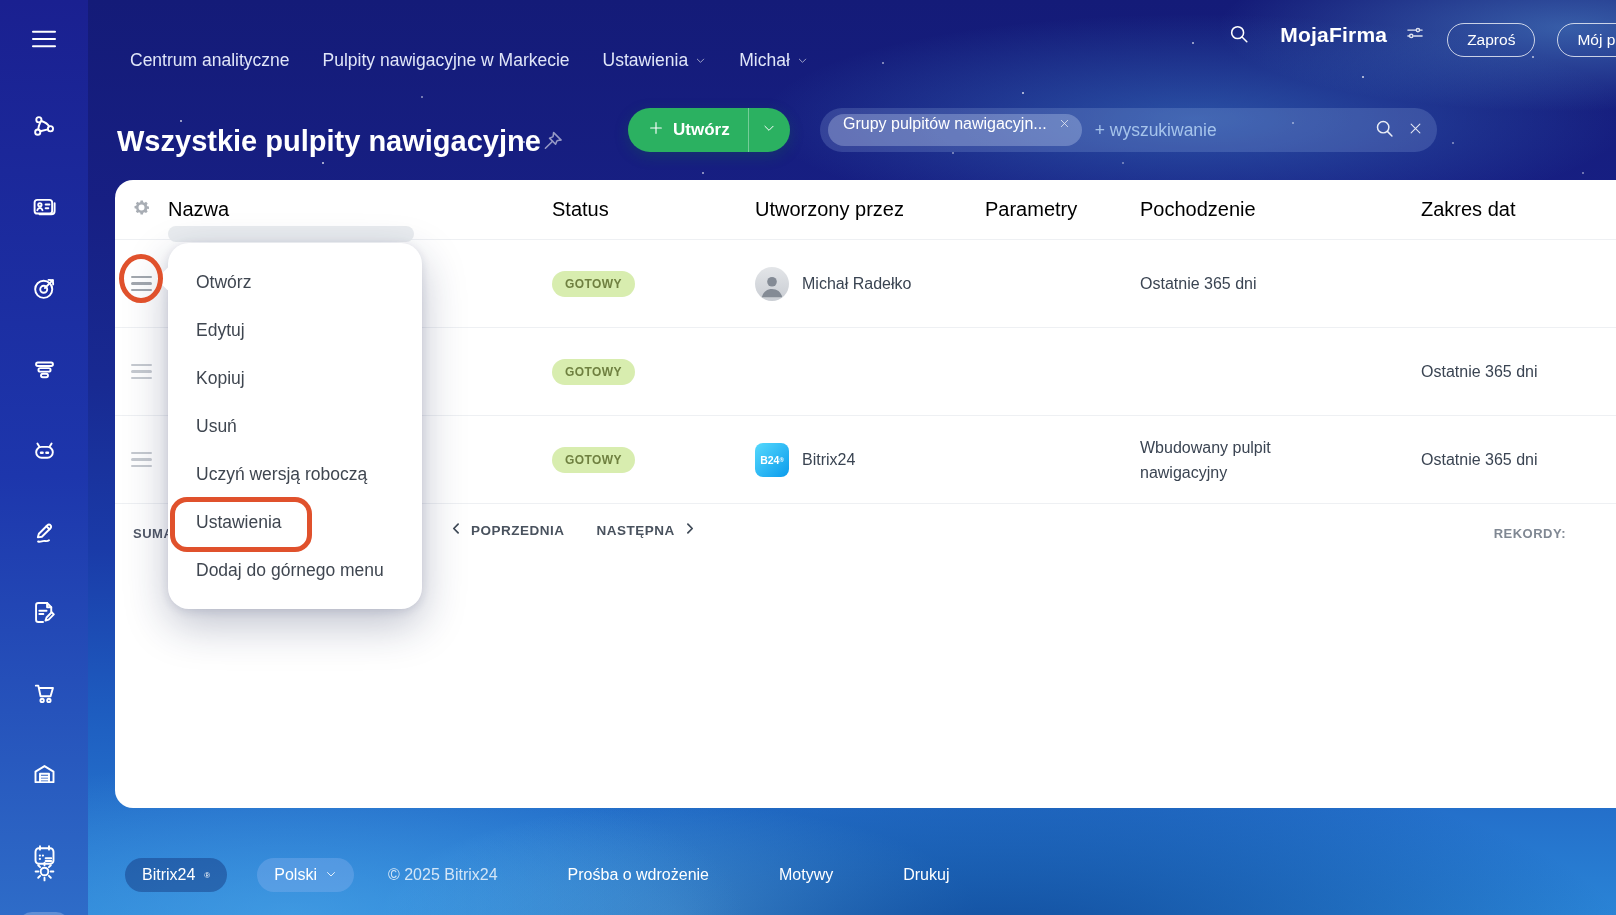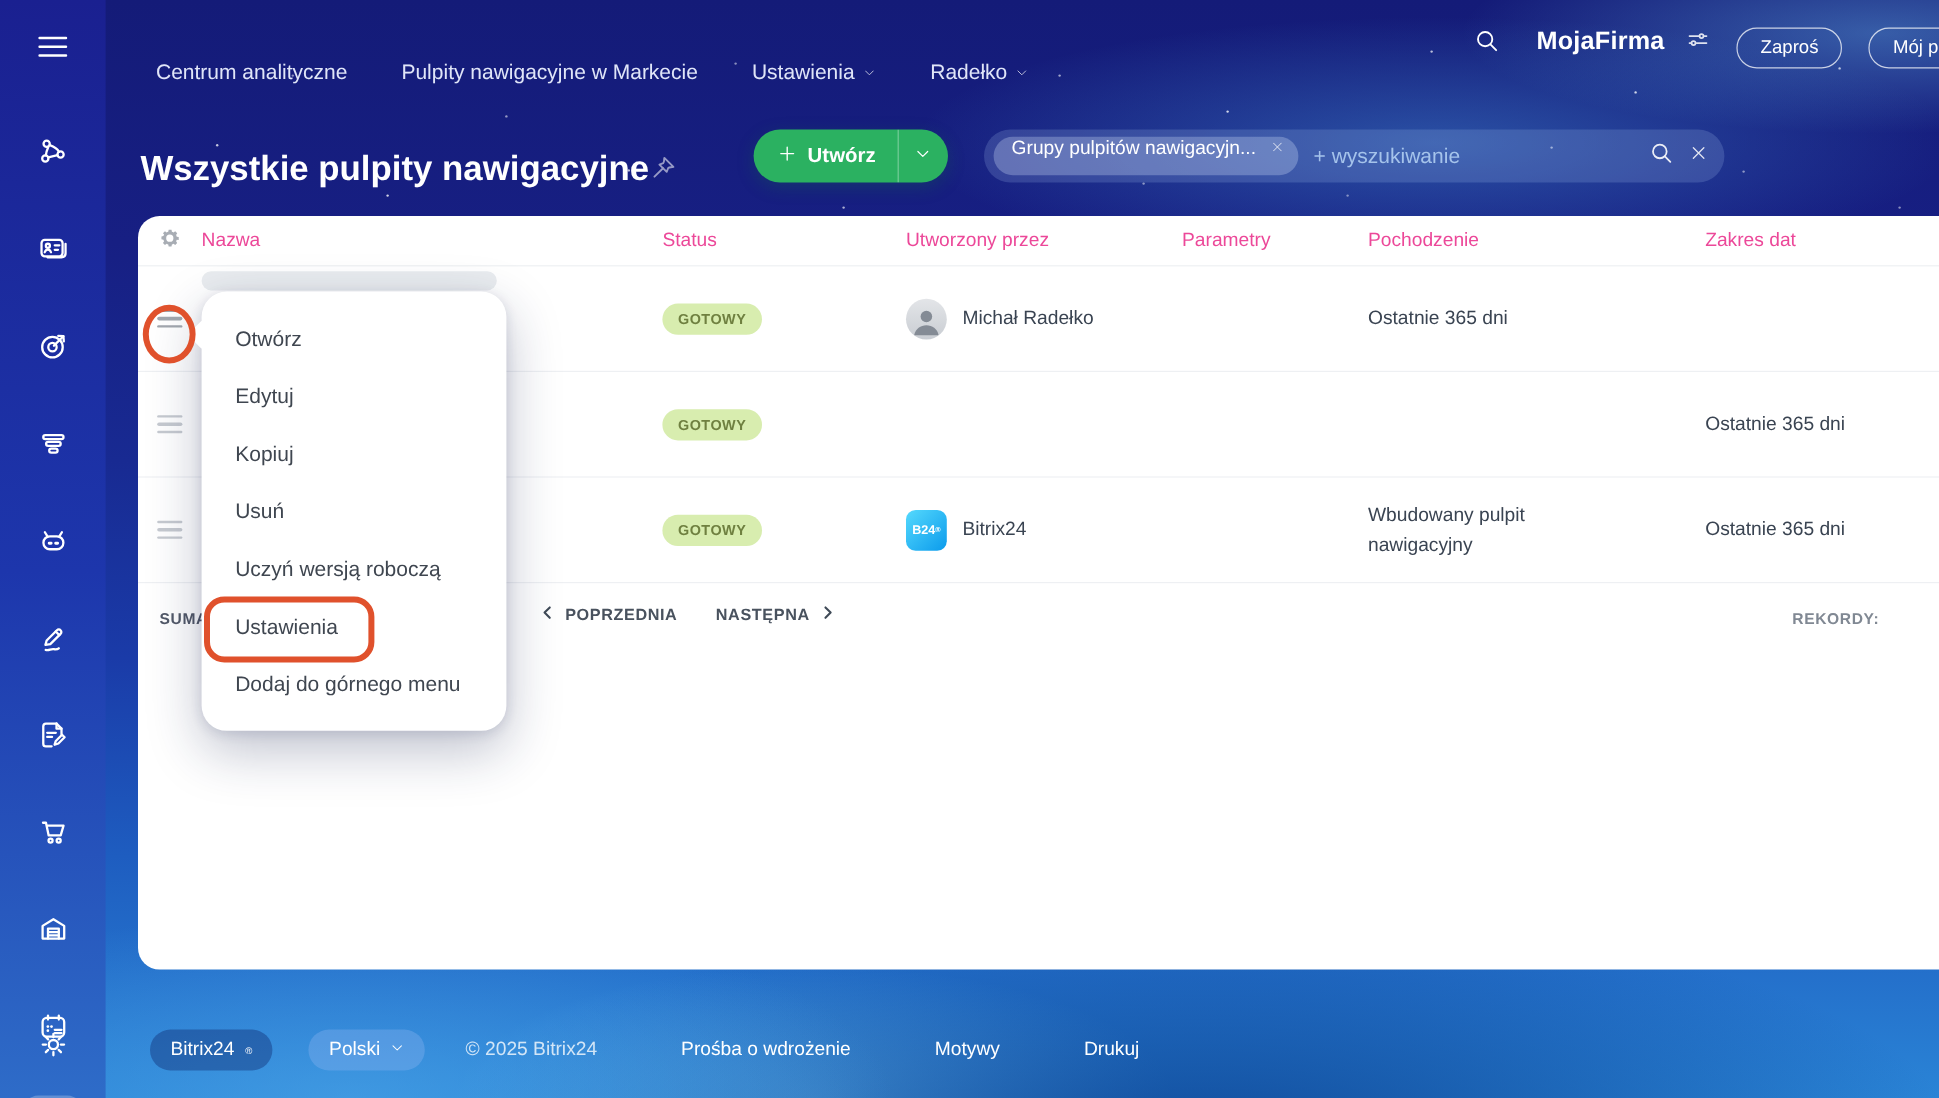--- a/index.html
+++ b/index.html
@@ -49,21 +49,21 @@
   .sb-item{ width:52px; height:52px; display:flex; align-items:center; justify-content:center;
             border-radius:14px; cursor:pointer; flex:0 0 auto; }
   .sb-item.active{ background:rgba(255,255,255,.24); }
   .sb-gear{ position:absolute; bottom:26px; left:0; width:88px; display:flex; justify-content:center; cursor:pointer;}
   svg.ic{ stroke:#fff; fill:none; stroke-width:1.7; stroke-linecap:round; stroke-linejoin:round; }
 
   
   .topnav{ position:absolute; left:88px; top:0; right:0; height:80px; z-index:4;
            display:flex; align-items:center; color:rgba(235,240,255,.95); font-size:17.5px; }
   .nav-item{ cursor:pointer; display:flex; align-items:center; gap:7px; }
-  .nav-left{ display:flex; gap:45px; margin-left:42px; align-items:flex-end;margin-top:41px; }
+  .nav-left{ display:flex; gap:33px; margin-left:42px; align-items:flex-end;margin-top:41px; }
   .nav-right{ margin-left:auto; display:flex; gap:22px; padding-right:0; }
   .brand{ font-size:21px; font-weight:700; color:#fff; letter-spacing:.2px; }
   .pill-btn{ border:1px solid rgba(255,255,255,.75); border-radius:19px; padding:7px 19px;
              font-size:15.5px; color:#fff; cursor:pointer; white-space:nowrap; background:transparent; }
   .chev{ opacity:.75; }
 
   
   .page-title{ position:absolute; left:117px; top:125px; z-index:4; color:#fff;
                font-size:29px; font-weight:700; display:flex; align-items:center; }
   .create-btn{ position:absolute; left:628px; top:108px; z-index:4; height:44px; display:flex;
@@ -82,21 +82,21 @@
   .filter-input{ flex:1; margin-left:13px; background:transparent; border:none; outline:none;
                  font-family:"Liberation Sans",sans-serif;
                  font-size:17.5px; color:rgba(225,242,255,.92); }
   .filter-input::placeholder{ color:rgba(190,220,250,.8); }
   .filter-icons{ display:flex; align-items:center; gap:13px; }
 
   
   .card{ position:absolute; left:115px; top:180px; right:0; bottom:107px; z-index:10;
          background:#fff; border-radius:18px 0 0 18px; }
   .trow{ display:grid; grid-template-columns:53px 384px 203px 230px 155px 281px 1fr; align-items:center; }
-  .thead{ height:42px; border-bottom:1px solid #eef0f3; color:#ec4899; font-size:16px; }
+  .thead{ height:60px; border-bottom:1px solid #eef0f3; color:#000000; font-size:20px; }
   .thead .th{ cursor:pointer; }
   .th-gear{ justify-self:center; cursor:pointer; }
   .drow{ height:88px; border-bottom:1px solid #eef0f3; font-size:16px; color:#3a4452; }
   .burger{ justify-self:center; display:flex; flex-direction:column; gap:4px; cursor:pointer; }
   .burger i{ display:block; width:21px; height:2.5px; border-radius:2px; background:#c6cad0; }
   .burger.dark i{ background:#a2a7ae; }
   .badge{ display:inline-block; background:#d8edaf; color:#6f8040; font-size:12px; font-weight:700;
           letter-spacing:.4px; padding:6px 13px; border-radius:13px; }
   .creator{ display:flex; align-items:center; gap:13px; }
   .avatar{ width:34px; height:34px; border-radius:50%; overflow:hidden; flex:0 0 auto;
@@ -259,21 +259,21 @@
     <div class="nav-item">
       <span>Pulpity nawigacyjne w Markecie</span>
     </div>
     <div class="nav-item">
       <span>Ustawienia</span>
       <span class="chev"><svg class="ic" width="11" height="11" viewBox="0 0 24 24" stroke-width="2.6">
             <path d="M5 9l7 7 7-7"></path>
           </svg></span>
     </div>
     <div class="nav-item">
-      <span>Radełko</span>
+      <span>Michał</span>
       <span class="chev"><svg class="ic" width="11" height="11" viewBox="0 0 24 24" stroke-width="2.6">
             <path d="M5 9l7 7 7-7"></path>
           </svg></span>
     </div>
   </div>
   <div class="nav-right">
     <span style="margin-right:8px;"><svg class="ic" width="22" height="22" viewBox="0 0 24 24" stroke-width="2">
           <circle cx="10.5" cy="10.5" r="6.5"></circle>
           <path d="M15.3 15.3L20.5 20.5"></path>
         </svg></span>

